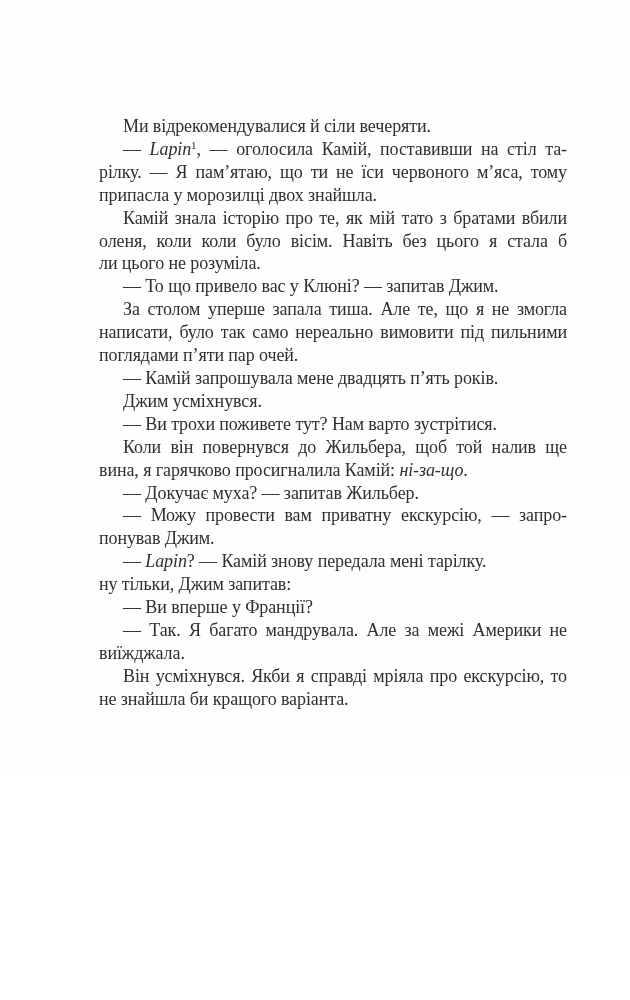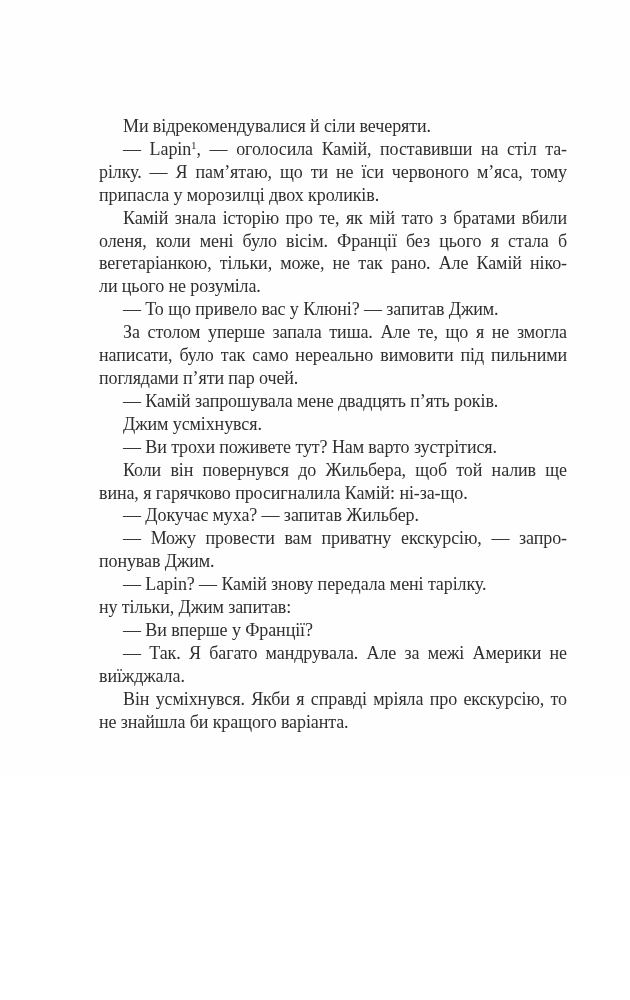--- a/index.html
+++ b/index.html
@@ -10,21 +10,21 @@
     padding-left:20px;
   }
   .body-text {
     position:absolute; left:99px; top:115px; width:468px;
     font-size:18px; line-height:22.9px; color:#2f2f2f;
     letter-spacing:-0.1px;
   }
   .line { text-align:left; }
   .line.ind { text-indent:24px; }
   .line.fill { text-align:justify; text-align-last:justify; word-spacing:-1.5px; }
-  .line .i { }
+  .line .i { font-style:italic; }
   .line .sup, .footnote .marker {
     font-size:11px; line-height:0; position:relative; top:-6px;
   }
   .fn-rule {
     position:absolute; left:99px; top:832px; width:126px; height:2px;
     background:#8d8d8d;
   }
   .footnotes {
     position:absolute; left:99px; top:841px; width:468px;
     font-size:14.5px; line-height:22px; color:#2f2f2f;
@@ -39,24 +39,23 @@
   }
 </style>
 </head>
 <body>
 
 <div class="page">
   <div class="body-text" id="body-text">
       <div class="line ind"><span>Ми відрекомендувалися й сіли вечеряти.</span></div>
       <div class="line ind fill"><span>— </span><span class="i">Lapin</span><span class="sup">1</span><span>, — оголосила Камій, поставивши на стіл та-</span></div>
       <div class="line fill"><span>рілку. — Я пам’ятаю, що ти не їси червоного м’яса, тому</span></div>
-      <div class="line"><span>припасла у морозилці двох кроликів.</span></div>
+      <div class="line"><span>припасла у морозилці двох знайшла.</span></div>
       <div class="line ind fill"><span>Камій знала історію про те, як мій тато з братами вбили</span></div>
-      <div class="line fill"><span>оленя, коли мені було вісім. Франції без цього я стала б</span></div>
-      <div class="line fill"><span>вегетаріанкою, тільки, може, не так рано. Але Камій ніко-</span></div>
+      <div class="line fill"><span>оленя, коли коли було вісім. Навіть без цього я стала б</span></div>
       <div class="line"><span>ли цього не розуміла.</span></div>
       <div class="line ind"><span>— То що привело вас у Клюні? — запитав Джим.</span></div>
       <div class="line ind fill"><span>За столом уперше запала тиша. Але те, що я не змогла</span></div>
       <div class="line fill"><span>написати, було так само нереально вимовити під пильними</span></div>
       <div class="line"><span>поглядами п’яти пар очей.</span></div>
       <div class="line ind"><span>— Камій запрошувала мене двадцять п’ять років.</span></div>
       <div class="line ind"><span>Джим усміхнувся.</span></div>
       <div class="line ind"><span>— Ви трохи поживете тут? Нам варто зустрітися.</span></div>
       <div class="line ind fill"><span>Коли він повернувся до Жильбера, щоб той налив ще</span></div>
       <div class="line"><span>вина, я гарячково просигналила Камій: </span><span class="i">ні-за-що</span><span>.</span></div>

